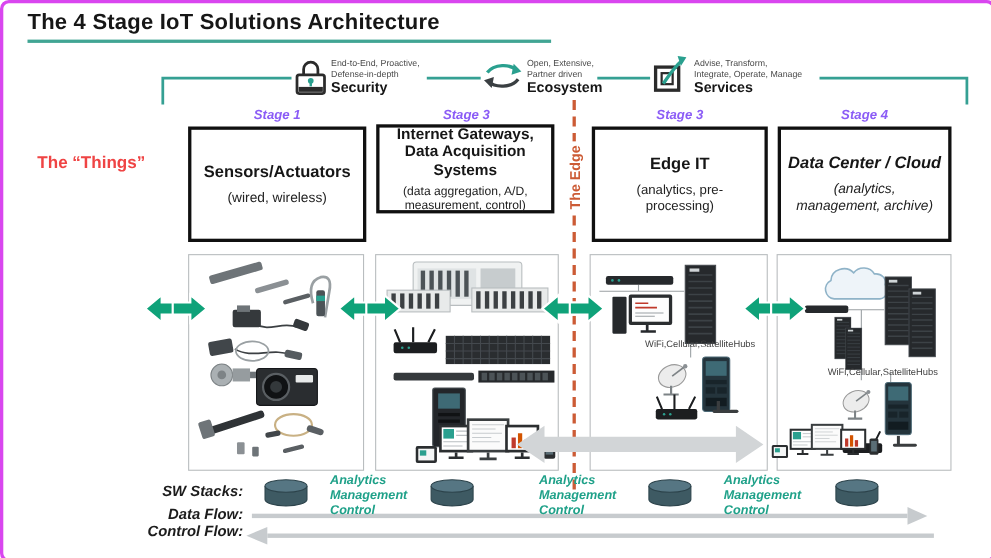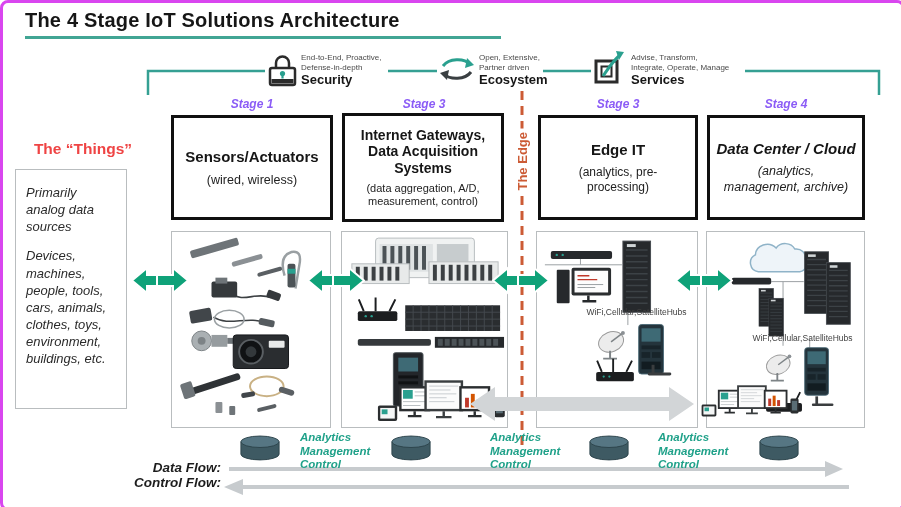--- a/index.html
+++ b/index.html
@@ -139,51 +139,39 @@
 
   <div class="abs stage-label" style="left:204px;top:94px;">Stage 1</div>
   <div class="abs stage-label" style="left:376px;top:94px;">Stage 3</div>
   <div class="abs stage-label" style="left:570px;top:94px;">Stage 3</div>
   <div class="abs stage-label" style="left:738px;top:94px;">Stage 4</div>
 
   <div class="abs stage-box" style="left:168px;top:112px;width:162px;height:105px;gap:8px;">
     <div class="stage-title" style="font-size:15px;">Sensors/Actuators</div>
     <div class="stage-sub" style="font-size:12.5px;">(wired, wireless)</div>
   </div>
-  <div class="abs stage-box" style="left:339px;top:110px;width:162px;height:109px;gap:5px;">
+  <div class="abs stage-box" style="left:339px;top:110px;width:162px;height:81px;gap:5px;">
     <div class="stage-title pre" style="font-size:14px;line-height:1.2;">Internet Gateways,
 Data Acquisition
 Systems</div>
     <div class="stage-sub pre" style="font-size:11px;line-height:1.2;">(data aggregation, A/D,
 measurement, control)</div>
   </div>
   <div class="abs stage-box" style="left:535px;top:112px;width:160px;height:105px;gap:7px;">
     <div class="stage-title" style="font-size:15px;">Edge IT</div>
     <div class="stage-sub pre" style="font-size:12px;line-height:1.25;">(analytics, pre-
 processing)</div>
   </div>
   <div class="abs stage-box" style="left:704px;top:112px;width:158px;height:105px;gap:7px;font-style:italic;">
     <div class="stage-title" style="font-size:15px;">Data Center / Cloud</div>
     <div class="stage-sub pre" style="font-size:12.5px;line-height:1.25;">(analytics,
 management, archive)</div>
   </div>
 
   <div class="abs things-heading" style="left:15px;top:137px;">The “Things”</div>
-  <div class="abs things-box" style="left:12px;top:166px;width:112px;height:240px;">
-    <div class="pre">Primarily
-analog data
-sources</div>
-    <div class="pre p2">Devices,
-machines,
-people, tools,
-cars, animals,
-clothes, toys,
-environment,
-buildings, etc.</div>
-  </div>
 
   <div class="abs panel" style="left:168px;top:228px;width:160px;height:197px;">
     <svg class="devices" viewBox="0 0 160 197">
       <g>
         <rect x="18" y="12" width="50" height="8" rx="2" fill="#6e7478" transform="rotate(-16 43 16)"></rect>
         <rect x="60" y="26" width="32" height="5" rx="2" fill="#8b9094" transform="rotate(-16 76 28)"></rect>
         <rect x="86" y="38" width="26" height="4" rx="2" fill="#5a5f63" transform="rotate(-16 99 40)"></rect>
       </g>
       <g>
         <path d="M114 44 q-6 -20 7 -24 q11 -2 8 13 l-4 24" fill="none" stroke="#9aa0a3" stroke-width="2.5"></path>
@@ -376,16 +364,17 @@
   <div class="abs analytics pre" style="left:297px;top:428px;">Analytics
 Management
 Control</div>
   <div class="abs analytics pre" style="left:487px;top:428px;">Analytics
 Management
 Control</div>
   <div class="abs analytics pre" style="left:655px;top:428px;">Analytics
 Management
 Control</div>
 
+  <div class="abs flow-label" style="left:90px;top:436px;">SW Stacks:</div>
   <div class="abs flow-label" style="left:90px;top:457px;">Data Flow:</div>
   <div class="abs flow-label" style="left:90px;top:472px;">Control Flow:</div>
 
 </div>
 
 </body></html>

